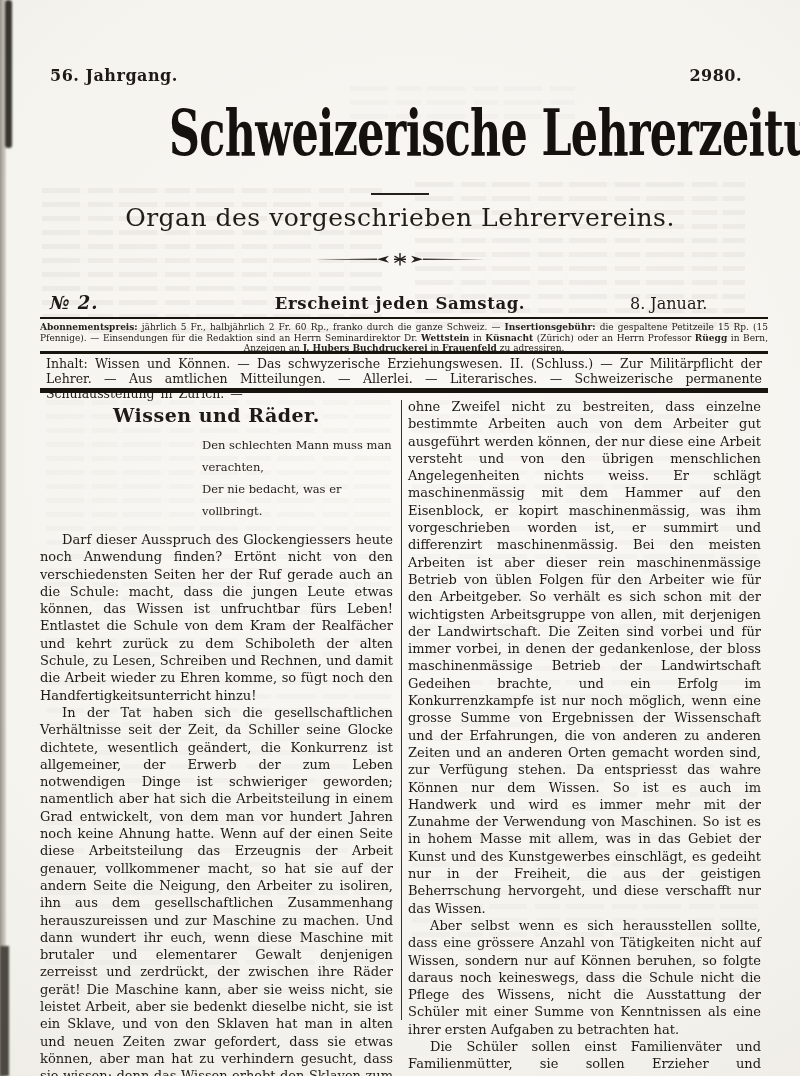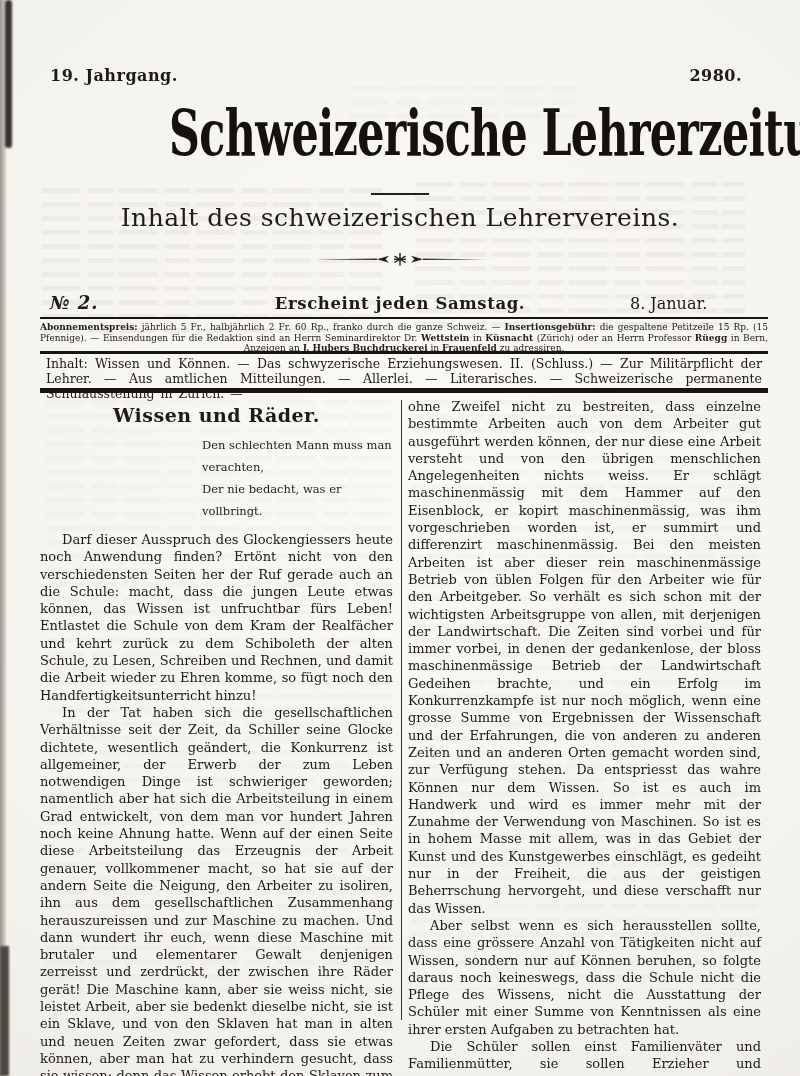--- a/index.html
+++ b/index.html
@@ -61,31 +61,31 @@
   <div class="edge-mark-top"></div>
   <div class="edge-mark-bottom"></div>
 
   <div class="ghost light" style="left:42px;top:188px;width:340px;height:150px;"></div>
   <div class="ghost light" style="left:415px;top:182px;width:330px;height:155px;"></div>
   <div class="ghost xlight" style="left:350px;top:86px;width:230px;height:34px;"></div>
   <div class="ghost xlight" style="left:46px;top:400px;width:345px;height:600px;"></div>
   <div class="ghost xlight" style="left:412px;top:400px;width:350px;height:590px;"></div>
 
   <div class="vol-row">
-    <span>19. Jahrgang.</span>
+    <span>56. Jahrgang.</span>
     <span>2980.</span>
   </div>
 
   <div class="masthead">
     <span>Schweizerische Lehrerzeitung.</span>
   </div>
 
   <div class="rule-short"></div>
 
-  <div class="subtitle">Inhalt des schweizerischen Lehrervereins.</div>
+  <div class="subtitle">Organ des vorgeschrieben Lehrervereins.</div>
 
   <svg class="ornament" viewBox="0 0 170 16">
     <path d="M0 8.6 L62 7.6 L62 9 Z" fill="#3a362f"></path>
     <path d="M62 8.3 L74 4.8 L70.5 8.3 L74 11.8 Z" fill="#23201b"></path>
     <path d="M170 8.6 L108 7.6 L108 9 Z" fill="#3a362f"></path>
     <path d="M108 8.3 L96 4.8 L99.5 8.3 L96 11.8 Z" fill="#23201b"></path>
     <g fill="none" stroke="#23201b" stroke-width="1.4">
       <line x1="85" y1="2" x2="85" y2="14.6"></line>
       <line x1="79.5" y1="5.1" x2="90.5" y2="11.5"></line>
       <line x1="79.5" y1="11.5" x2="90.5" y2="5.1"></line>

